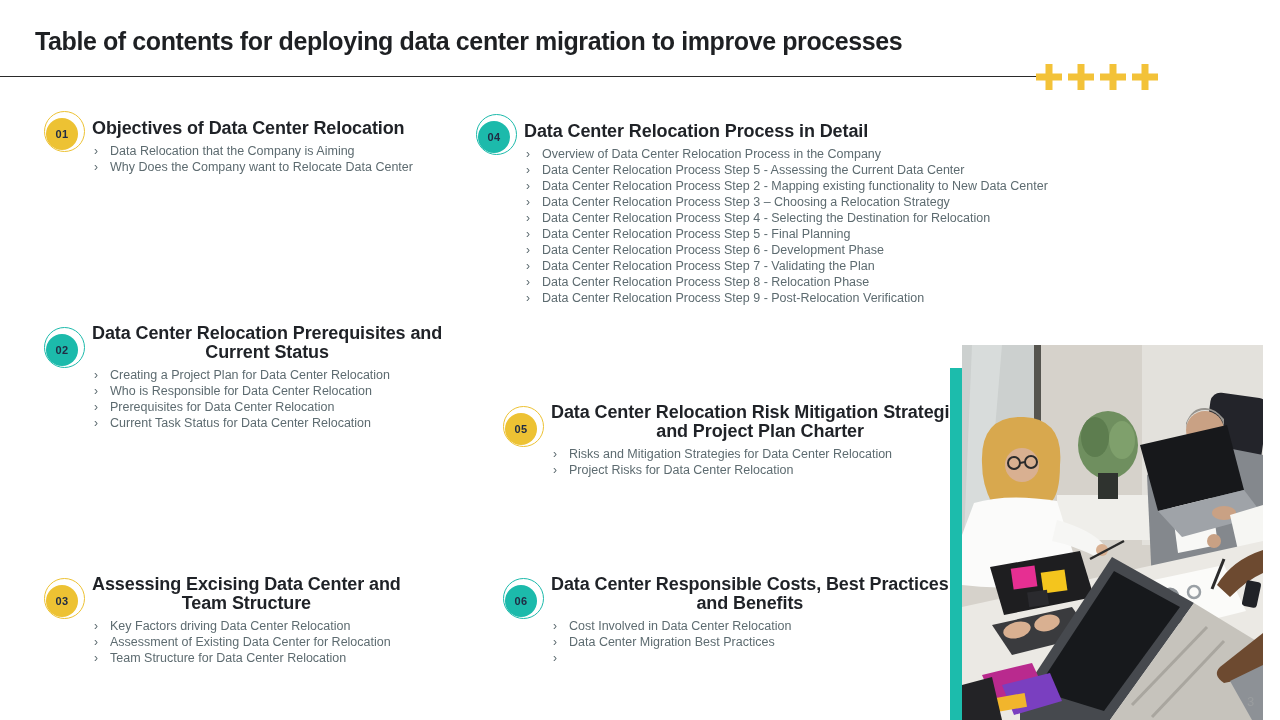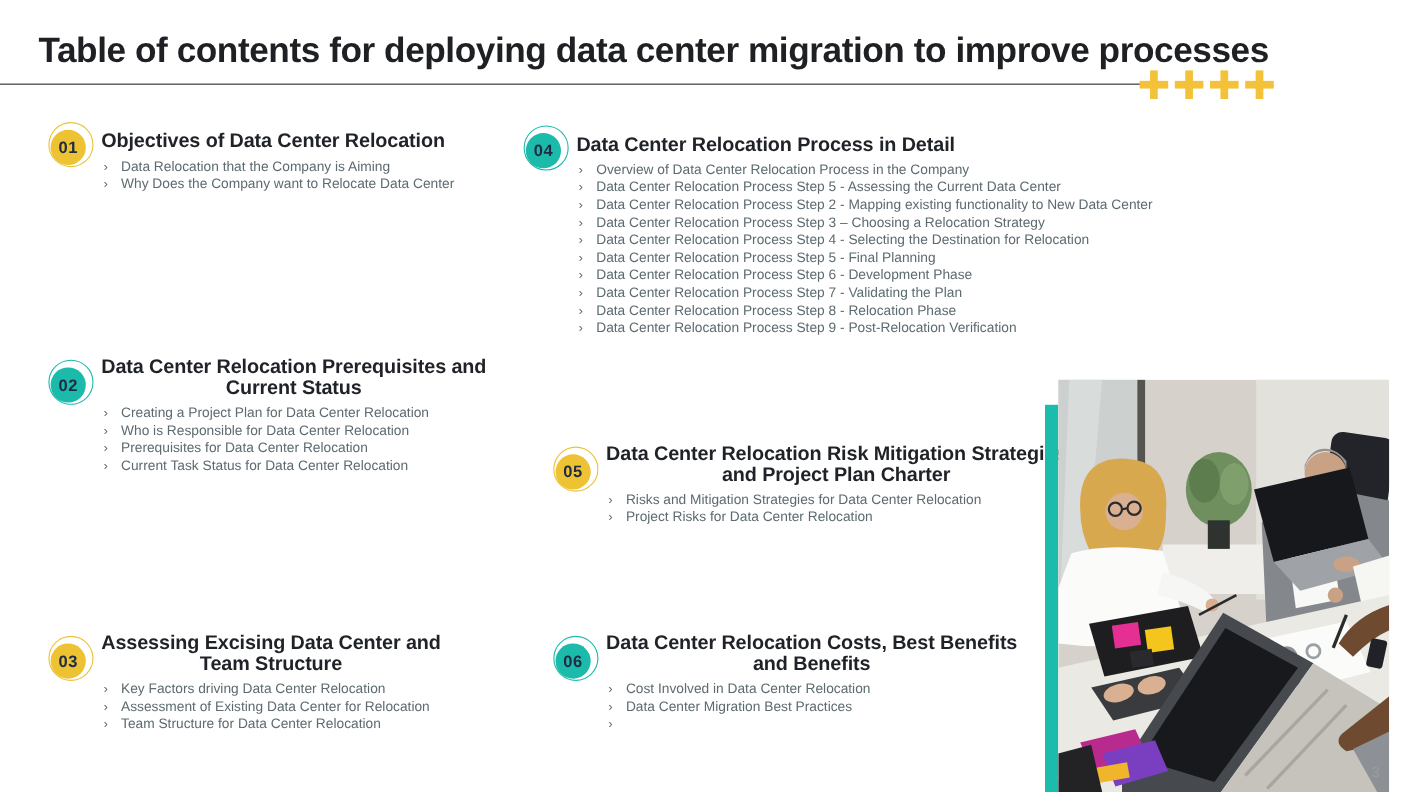--- a/index.html
+++ b/index.html
@@ -5,36 +5,36 @@
   html,body{margin:0;padding:0;}
   body{
     width:1263px;height:720px;position:relative;background:#ffffff;
     font-family:"Liberation Sans","DejaVu Sans",sans-serif;overflow:hidden;
   }
   .slide{position:absolute;inset:0;}
 
   
   .page-title{
     position:absolute;left:35px;top:27px;margin:0;
-    font-size:32px;font-weight:800;letter-spacing:-0.4px;color:#1e2023;
+    font-size:25px;font-weight:800;letter-spacing:-0.4px;color:#1e2023;
   }
   .title-rule{position:absolute;left:0;top:76px;width:1038px;height:1px;background:#2a2a2a;}
   .plusses{position:absolute;left:1036px;top:64px;display:flex;gap:6px;}
   .plus{width:26px;height:26px;position:relative;}
   .plus::before{content:"";position:absolute;left:50%;top:0;width:7px;height:100%;transform:translateX(-50%);background:#f3c238;}
   .plus::after{content:"";position:absolute;top:50%;left:0;height:7px;width:100%;transform:translateY(-50%);background:#f3c238;}
 
   
   .section{position:absolute;display:flex;}
   .section.yellow{--accent:#edc233;}
   .section.teal{--accent:#1cbaab;}
   .badge{position:relative;width:41px;height:41px;flex:none;border:1.5px solid var(--accent);border-radius:50%;box-sizing:border-box;}
   .badge-fill{
     position:absolute;left:1px;top:6px;width:32px;height:32px;border-radius:50%;
-    background:var(--accent);color:#202c44;font-weight:bold;font-size:15px;
+    background:var(--accent);color:#202c44;font-weight:bold;font-size:11px;
     display:flex;align-items:center;justify-content:center;letter-spacing:0.5px;
   }
   .one-line .badge{margin-top:0;}
   .one-line .sec-title{margin-top:8px;}
   .two-line .badge{margin-top:3px;}
   .two-line .sec-title{margin-top:0;text-align:center;}
   .sec-body{margin-left:7px;min-width:0;}
   .sec-title{
     margin:0;font-size:18px;font-weight:bold;color:#1f2227;line-height:19px;
     white-space:pre-line;letter-spacing:-0.1px;
@@ -137,21 +137,21 @@
             <li><span class="chev">›</span><span class="item-text">Risks and Mitigation Strategies for Data Center Relocation</span></li>
             <li><span class="chev">›</span><span class="item-text">Project Risks for Data Center Relocation</span></li>
           </ul>
         </div>
       </div>
       <div class="section teal two-line" style="left: 503px; top: 575px; width: 470px;">
         <div class="badge">
           <div class="badge-fill">06</div>
         </div>
         <div class="sec-body">
-          <h2 class="sec-title">Data Center Relocation Costs, Best Benefits
+          <h2 class="sec-title">Data Center Responsible Costs, Best Practices
 and Benefits</h2>
           <ul class="sec-items">
             <li><span class="chev">›</span><span class="item-text">Cost Involved in Data Center Relocation</span></li>
             <li><span class="chev">›</span><span class="item-text">Data Center Migration Best Practices</span></li>
             <li><span class="chev">›</span></li>
           </ul>
         </div>
       </div>
     </div>
 

